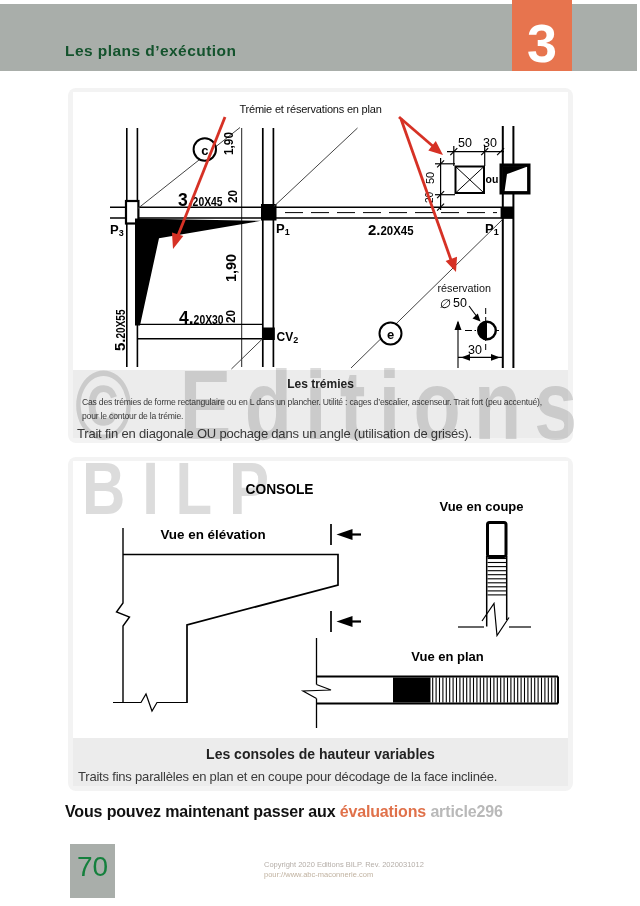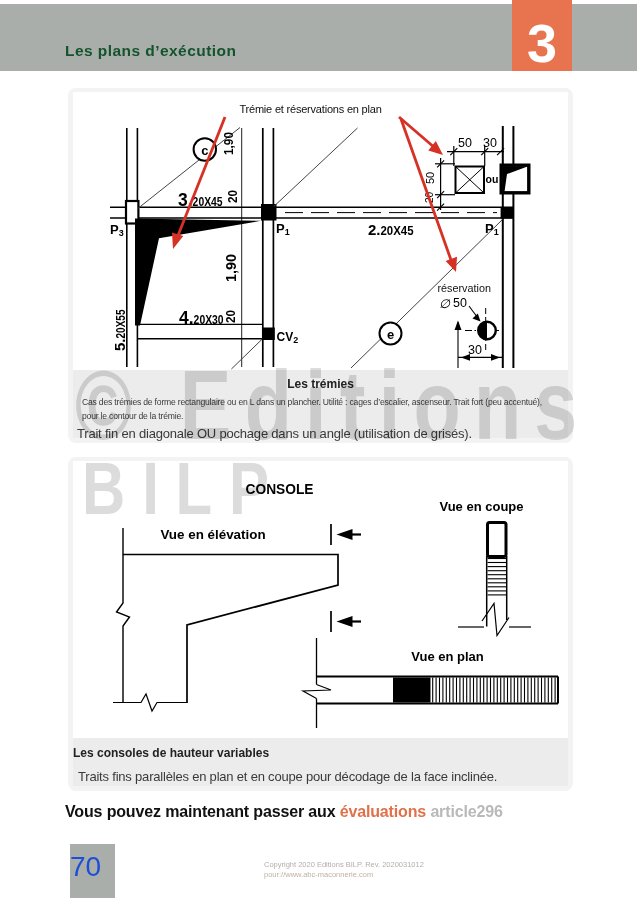--- a/index.html
+++ b/index.html
@@ -329,27 +329,27 @@
 <line x1="475.3" y1="216.5" x2="475.3" y2="241.5"></line>
 <line x1="478.7" y1="216.5" x2="478.7" y2="241.5"></line>
 <line x1="482.1" y1="216.5" x2="482.1" y2="241.5"></line>
 </g>
 
 <g stroke="#000" stroke-width="1.2">
       <path d="M243.5,223.5 L258,229 L230,230 L243.5,237.5" fill="none"></path>
     </g>
 </svg>
 
-<div class="abs" style="left:73px;top:746px;width:495px;text-align:left;font-weight:bold;font-size:12px;color:#222">Les consoles de hauteur variables</div>
+<div class="abs" style="left:73px;top:746px;width:495px;text-align:center;font-weight:bold;font-size:14px;color:#222">Les consoles de hauteur variables</div>
 
 <div class="abs" style="left:78px;top:769px;width:520px;font-size:13px;letter-spacing:-0.2px;color:#3a3a3a">Traits fins parallèles en plan et en coupe pour décodage de la face inclinée.</div>
 
 <div class="wm" style="left:75px;top:355px;font-size:99px;letter-spacing:17px;transform:scaleX(0.78);transform-origin:0 0">© Editions</div>
 
 <div class="wm" style="left:82px;top:451px;font-size:75px;letter-spacing:21px;transform:scaleX(0.8);transform-origin:0 0">BILP</div>
 
 <div class="abs" style="left:65px;top:803px;font-size:16px;letter-spacing:-0.15px;font-weight:bold;color:#111">Vous pouvez maintenant passer aux <span style="color:#e0714a">évaluations</span> <span style="color:#b9b9b9">article296</span></div>
 
 <div class="abs" style="left:70px;top:844px;width:45px;height:54px;background:#a9aeaa"></div>
 
-<div class="abs" style="left:70px;top:844px;width:45px;height:54px;color:#1d4ed8;font-size:28px;line-height:45px">70</div>
+<div class="abs" style="left:70px;top:844px;width:45px;height:54px;color:#15803d;font-size:28px;text-align:center;line-height:45px">70</div>
 
 <div class="abs" style="left:264px;top:860px;width:300px;font-size:7.5px;color:#b5aea8;line-height:9.5px">Copyright 2020 Editions BILP. Rev. 2020031012<br><span style="color:#c0b2a0">pour://www.abc-maconnerie.com</span></div>
 
 </body></html>

